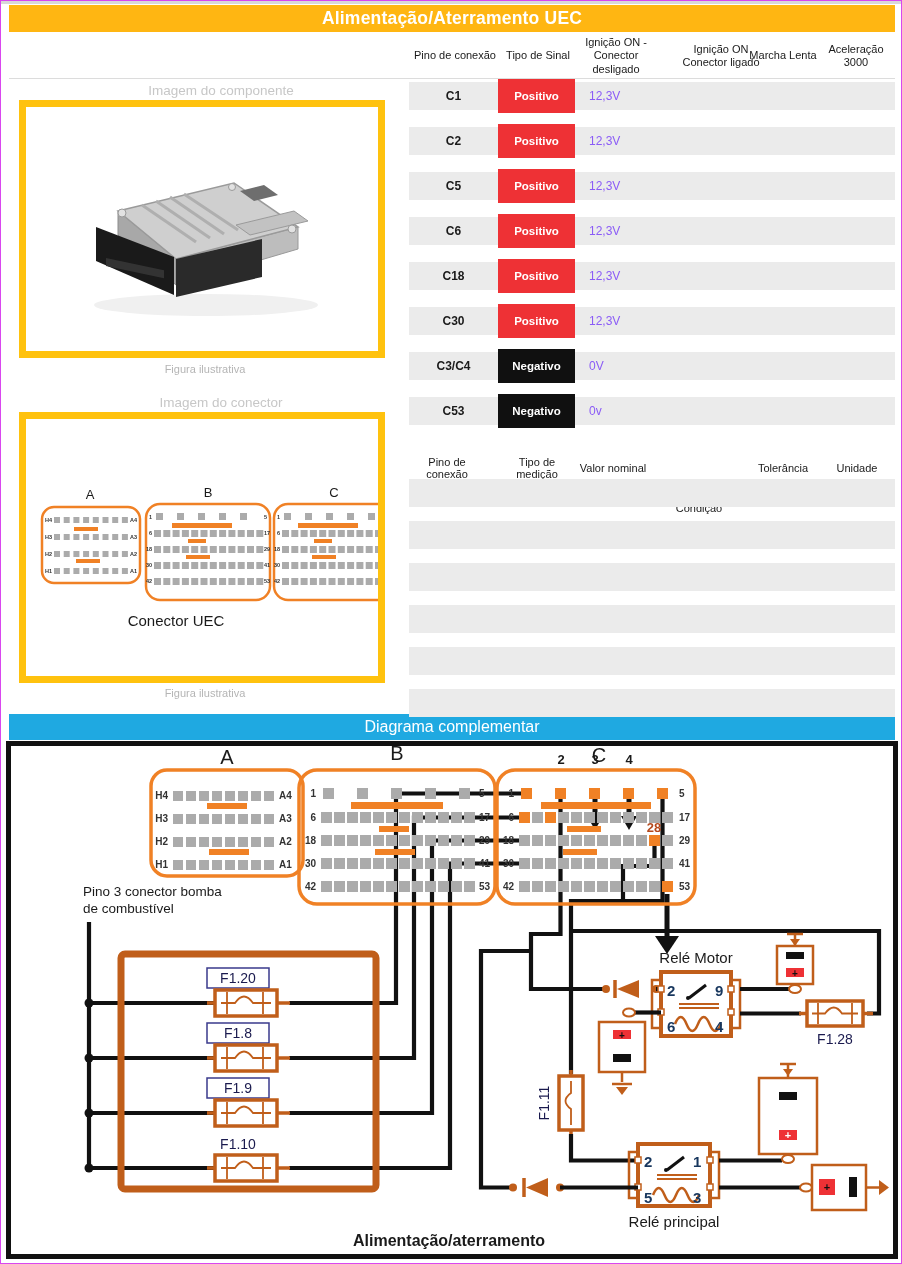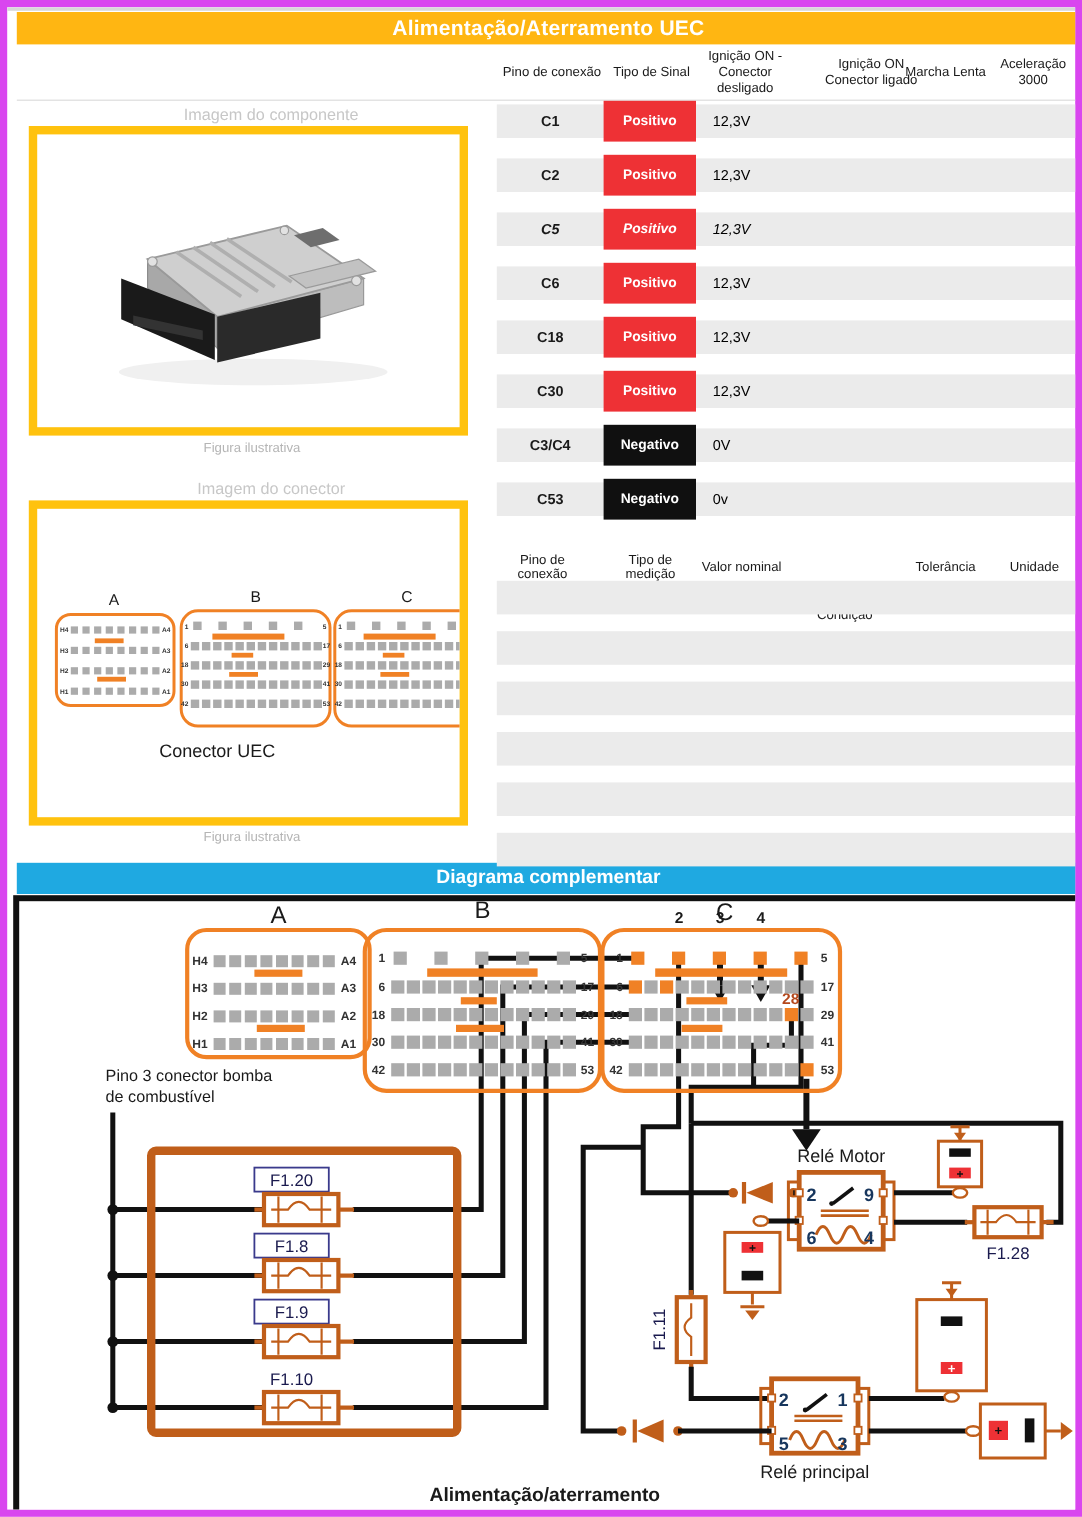--- a/index.html
+++ b/index.html
@@ -2,49 +2,49 @@
 <html style="--amber: #FFB612; --yellowborder: #FFC20E; --red: #EE3135; --blackbadge: #101010; --rowgray: #EBEBEB; --green: #18A64D; --cyan: #1FA9E1; --orange: #F08125; --dkorange: #C05E1A; --navy: #1F1F5E; --pingray: #ABABAB;"><head>
 <meta charset="utf-8">
 <style>
   :root{
     --amber:#FFB612; --yellowborder:#FFC20E; --red:#EE3135; --blackbadge:#101010;
     --rowgray:#EBEBEB; --green:#18A64D; --cyan:#1FA9E1; --orange:#F08125;
     --dkorange:#C05E1A; --navy:#1F1F5E; --pingray:#ABABAB;
   }
   *{margin:0;padding:0;box-sizing:border-box;}
   body{background:#fff;font-family:"Liberation Sans",sans-serif;}
-  #page{position:relative;width:902px;height:1264px;background:#fff;border:6px solid #d946ef;overflow:hidden;}
+  #page{position:relative;width:902px;height:1264px;background:#fff;border:1px solid #d946ef;overflow:hidden;}
   .topstrip{position:absolute;left:0;top:0;width:100%;height:3px;background:#D8D8D8;}
   .titlebar{position:absolute;left:8px;top:4px;width:886px;height:27px;background:var(--amber);
     color:#fff;font-weight:bold;font-size:17.5px;display:flex;align-items:center;justify-content:center;letter-spacing:.2px;}
   .hcell{position:absolute;top:33px;height:44px;display:flex;align-items:center;justify-content:center;
     text-align:center;font-size:11px;color:#1a1a1a;line-height:1.2;}
   .hdivider{position:absolute;left:8px;top:77px;width:886px;height:1px;background:#DCDCDC;}
 
   .figtitle{position:absolute;left:24px;width:392px;text-align:center;font-size:13.5px;color:#C7C7C7;}
   .figcaption{position:absolute;left:8px;width:392px;text-align:center;font-size:11px;color:#B5B5B5;}
   .yellowbox{position:absolute;left:18px;width:366px;border:7px solid var(--yellowborder);background:#fff;}
 
   .pin-row{position:absolute;left:408px;width:486px;height:28px;background:var(--rowgray);}
   .pin-label{position:absolute;left:0;top:0;width:89px;height:28px;display:flex;align-items:center;justify-content:center;
     font-weight:bold;font-size:12px;color:#1a1a1a;}
   .badge{position:absolute;left:89px;top:-3px;width:77px;height:34px;display:flex;align-items:center;justify-content:center;
     color:#fff;font-weight:bold;font-size:11.5px;}
   .badge.positive{background:var(--red);}
   .badge.negative{background:var(--blackbadge);}
-  .pin-value{position:absolute;left:180px;top:0;height:28px;display:flex;align-items:center;font-size:12px;color:#000000;}
+  .pin-value{position:absolute;left:180px;top:0;height:28px;display:flex;align-items:center;font-size:12px;color:#8b5cf6;}
 
   .greenbar{position:absolute;left:408px;top:432px;width:486px;height:26px;background:var(--green);
     color:#fff;font-weight:bold;font-size:15px;display:flex;align-items:center;justify-content:center;}
   .tcell{position:absolute;top:459px;height:15px;display:flex;align-items:center;justify-content:center;
     font-size:11px;color:#1a1a1a;text-align:center;}
   .empty-row{position:absolute;left:408px;width:486px;height:28px;background:var(--rowgray);}
 
   .cyanbar{position:absolute;left:8px;top:713px;width:886px;height:26px;background:var(--cyan);
-    color:#fff;font-weight:bold;font-size:16px;display:flex;align-items:center;justify-content:center;}
+    color:#fff;font-weight:normal;font-size:16px;display:flex;align-items:center;justify-content:center;}
   .diagrambox{position:absolute;left:5px;top:740px;width:892px;height:518px;border:5px solid #111;background:#fff;}
 
   svg text{font-family:"Liberation Sans",sans-serif;}
   .wire{stroke:#111;stroke-width:4.2;fill:none;}
   .olead{stroke:var(--dkorange);stroke-width:3.5;fill:none;}
   .obox{stroke:var(--dkorange);stroke-width:3.5;fill:#fff;}
   .obox2{stroke:var(--dkorange);stroke-width:2.5;fill:#fff;}
   .odet{stroke:var(--dkorange);stroke-width:1.8;fill:none;}
   .fuselabelbox{stroke:#3A3A8C;stroke-width:1.5;fill:#fff;}
   .flabel{fill:#1A1A4E;font-size:14px;text-anchor:middle;}
@@ -693,21 +693,21 @@
 <div class="pin-row" style="top: 81px;">
       <div class="pin-label">C1</div>
       <div class="badge positive">Positivo</div>
       <div class="pin-value">12,3V</div>
     </div>
     <div class="pin-row" style="top: 126px;">
       <div class="pin-label">C2</div>
       <div class="badge positive">Positivo</div>
       <div class="pin-value">12,3V</div>
     </div>
-    <div class="pin-row" style="top: 171px; font-style: italic;">
+    <div class="pin-row" style="top: 171px;">
       <div class="pin-label">C5</div>
       <div class="badge positive">Positivo</div>
       <div class="pin-value">12,3V</div>
     </div>
     <div class="pin-row" style="top: 216px;">
       <div class="pin-label">C6</div>
       <div class="badge positive">Positivo</div>
       <div class="pin-value">12,3V</div>
     </div>
     <div class="pin-row" style="top: 261px;">

